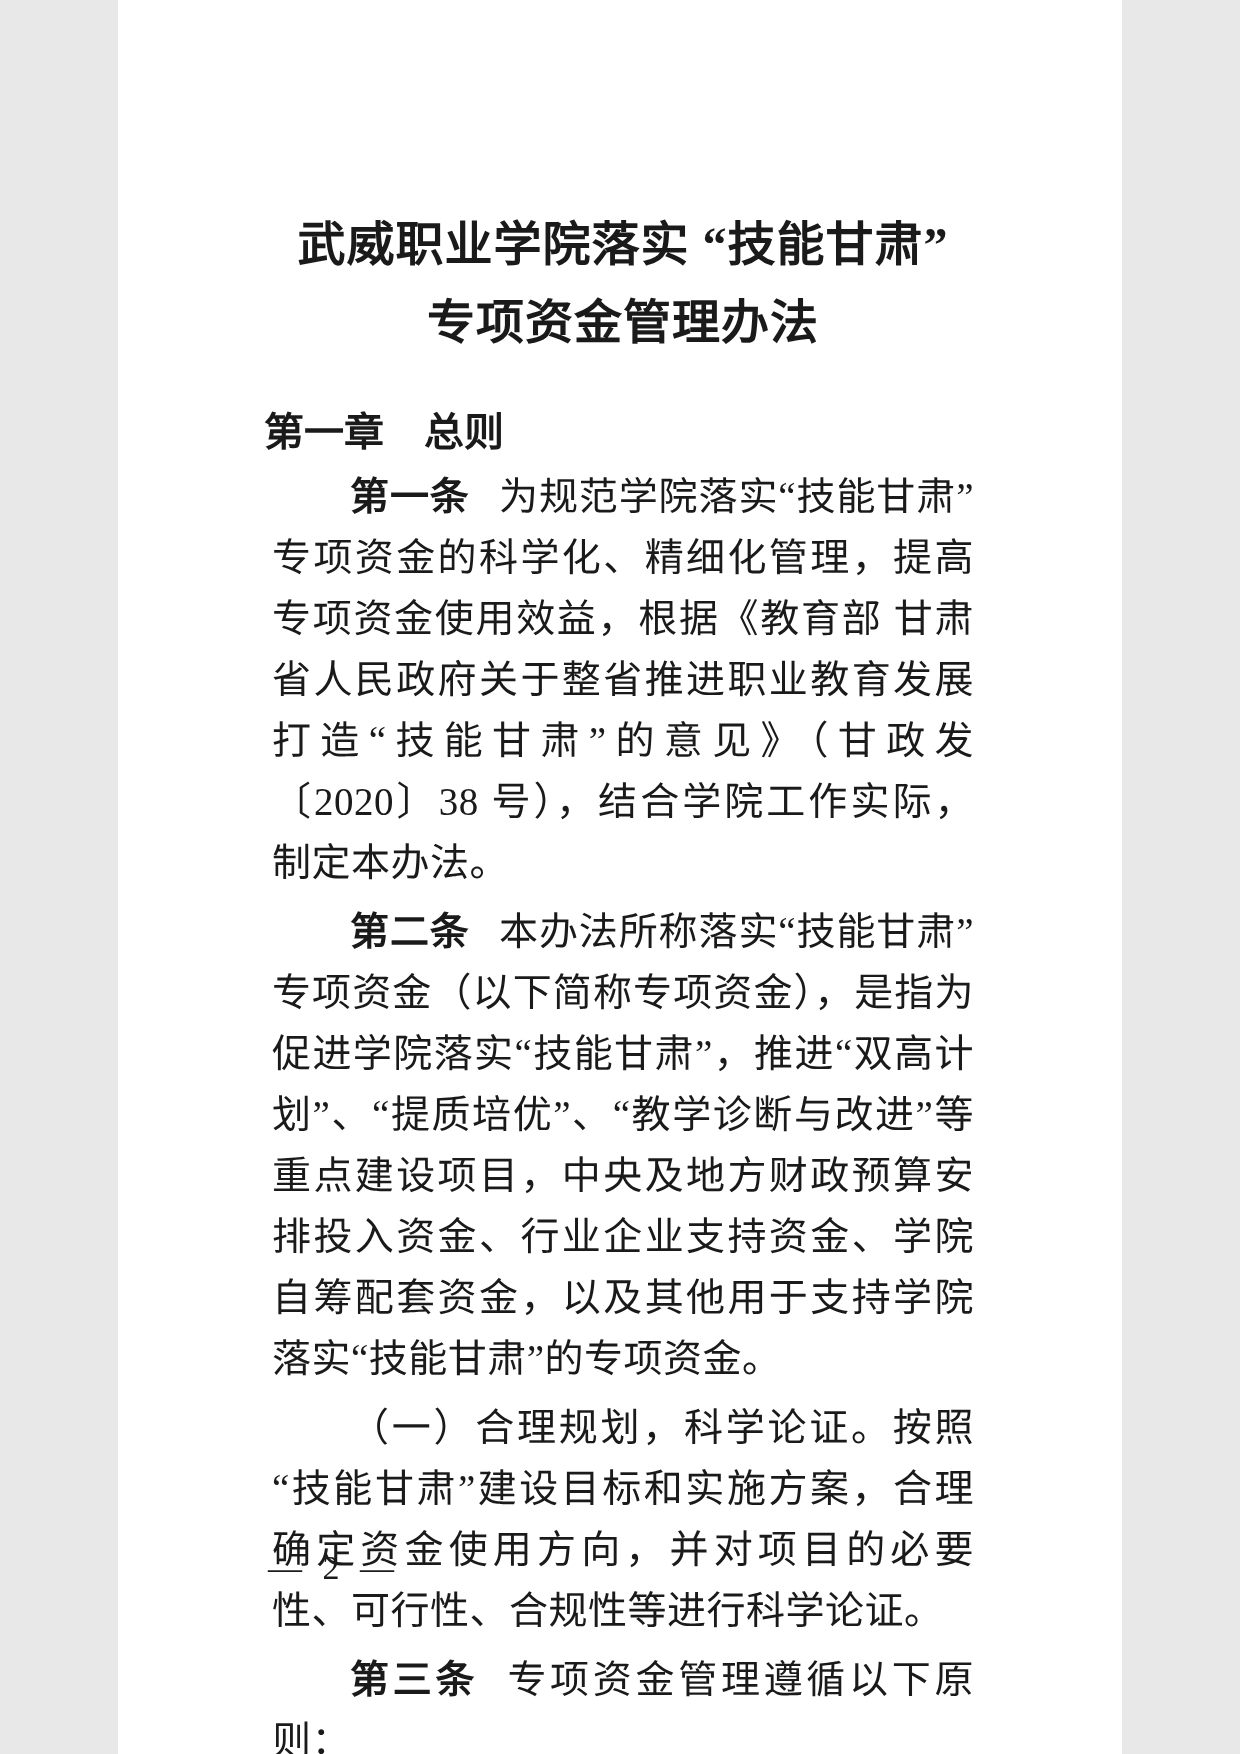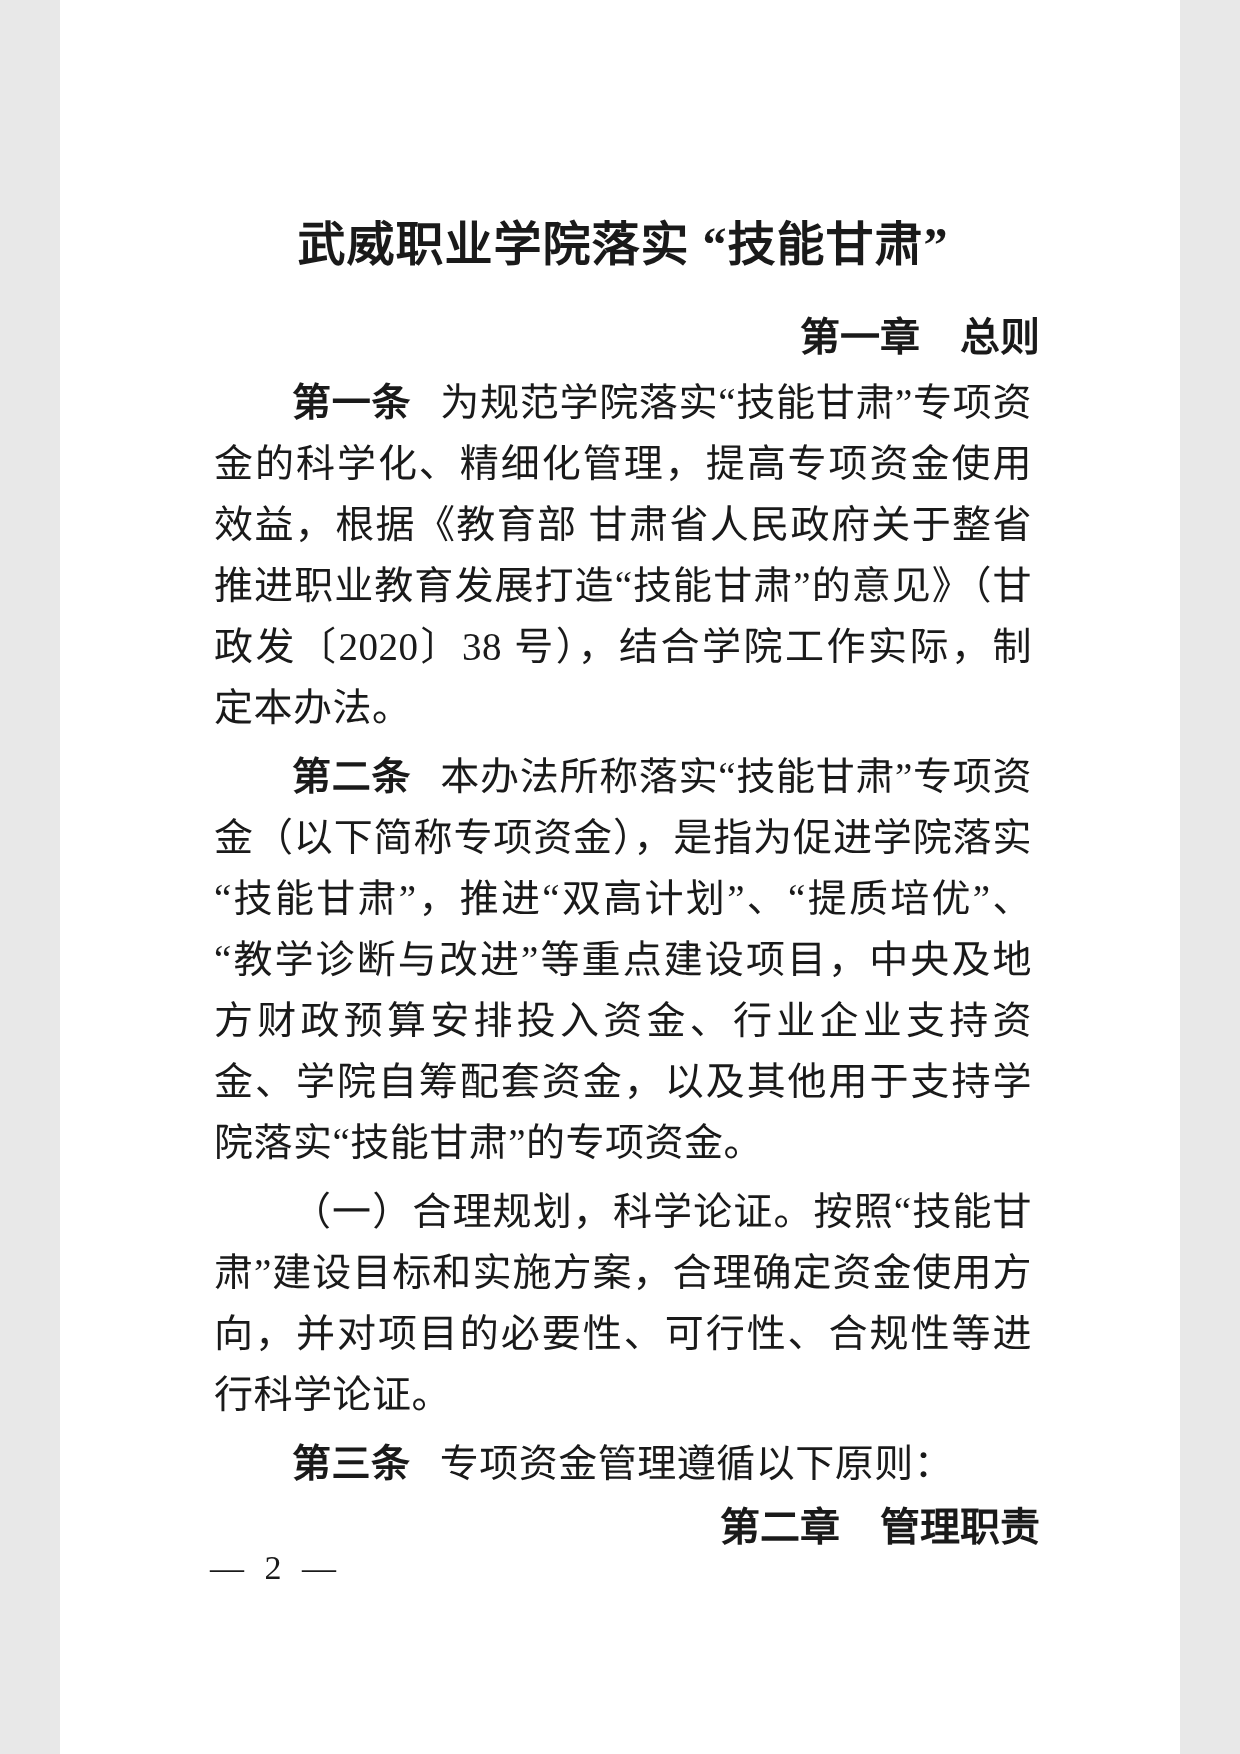--- a/index.html
+++ b/index.html
@@ -2,21 +2,21 @@
 <html lang="zh-CN"><head>
 <meta charset="utf-8">
 <style>
   html, body {
     margin: 0;
     padding: 0;
     background: #e8e8e8;
   }
   .page {
     position: relative;
-    width: 1120px;
+    width: 1004px;
     height: 1754px;
     margin: 0 auto;
     background: #ffffff;
     box-sizing: border-box;
     padding: 206px 140px 0 146px;
     color: #1a1a1a;
     font-family: "Liberation Serif", "DejaVu Serif", serif;
     overflow: hidden;
   }
   .doc-title {
@@ -25,26 +25,26 @@
     font-size: 48px;
     font-weight: 700;
     line-height: 78px;
     letter-spacing: 1px;
     font-family: "Liberation Serif", "DejaVu Serif", serif;
   }
   .title-line {
     display: block;
   }
   .chapter-heading {
-    margin: 28px 0 6px 0;
-    text-align: right;
+    margin: 44px 0 6px 0;
+    text-align: left;
     font-size: 40px;
     font-weight: 700;
     line-height: 52px;
-    font-family: Liberation Serif, serif;
+    font-family: Liberation Sans, sans-serif;
   }
   .chapter-heading.second {
     margin-top: 2px;
   }
   .body-block {
     margin-top: 4px;
   }
   .para {
     margin: 8px;
     font-size: 39px;
@@ -73,20 +73,21 @@
     color: #1a1a1a;
   }
 </style>
 </head>
 <body>
 
 <div class="page">
 
   <h1 class="doc-title">
     <span class="title-line">武威职业学院落实 “技能甘肃”</span>
+    <span class="title-line">专项资金管理办法</span>
   </h1>
 
   <h2 class="chapter-heading">第一章　总则</h2>
 
   <div class="body-block">
 
     <p class="para">
       <span class="lead">第一条</span><span>为规范学院落实“技能甘肃”专项资金的科学化、精细化管理，提高专项资金使用效益，根据《教育部 甘肃省人民政府关于整省推进职业教育发展打造“技能甘肃”的意见》（甘政发〔2020〕38 号），结合学院工作实际，制定本办法。</span>
     </p>
 

